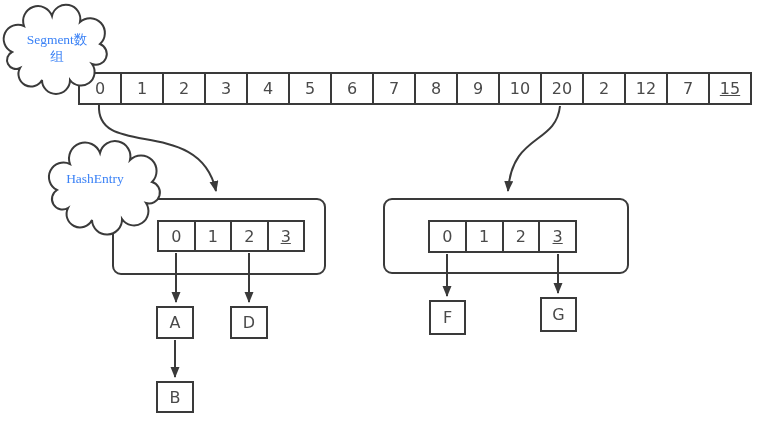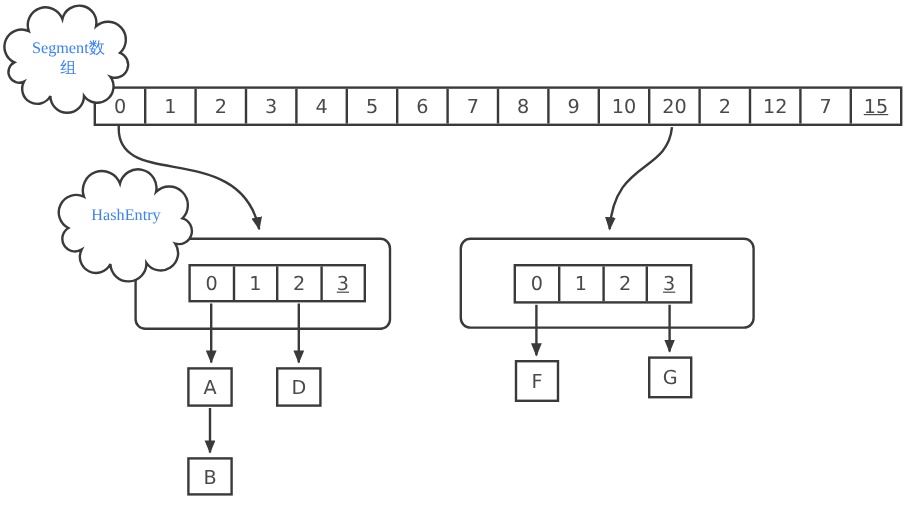--- a/index.html
+++ b/index.html
@@ -110,17 +110,17 @@
     <path class="connector" d="M558,254 L558,293" marker-end="url(#ah)"></path>
 
     <path class="cloud-shape" d="M12,52 A13,13 0 0 1 24,26 A13,13 0 0 1 52,16 A13,13 0 0 1 80,22 A13,13 0 0 1 100,44 A10,10 0 0 1 92,64 A12,12 0 0 1 70,80 A12,12 0 0 1 42,80 A11,11 0 0 1 20,68 A8,8 0 0 1 12,52 Z"></path>
     <path class="cloud-shape" d="M57,190 A13,13 0 0 1 70,164 A14,14 0 0 1 100,153 A13,13 0 0 1 130,160 A13,13 0 0 1 152,182 A10,10 0 0 1 146,203 A12,12 0 0 1 122,219 A12,12 0 0 1 92,220 A11,11 0 0 1 68,208 A8,8 0 0 1 57,190 Z"></path>
   </svg>
 
   <div class="cloud-text" style="left:17px; top:31px; width:80px;">
     <div>Segment数</div>
     <div>组</div>
   </div>
-  <div class="cloud-text" style="left:63px; top:170px; width:84px;">
+  <div class="cloud-text" style="left:53px; top:170px; width:84px;">
     <div>HashEntry</div>
   </div>
 
 </div>
 
 </body></html>

